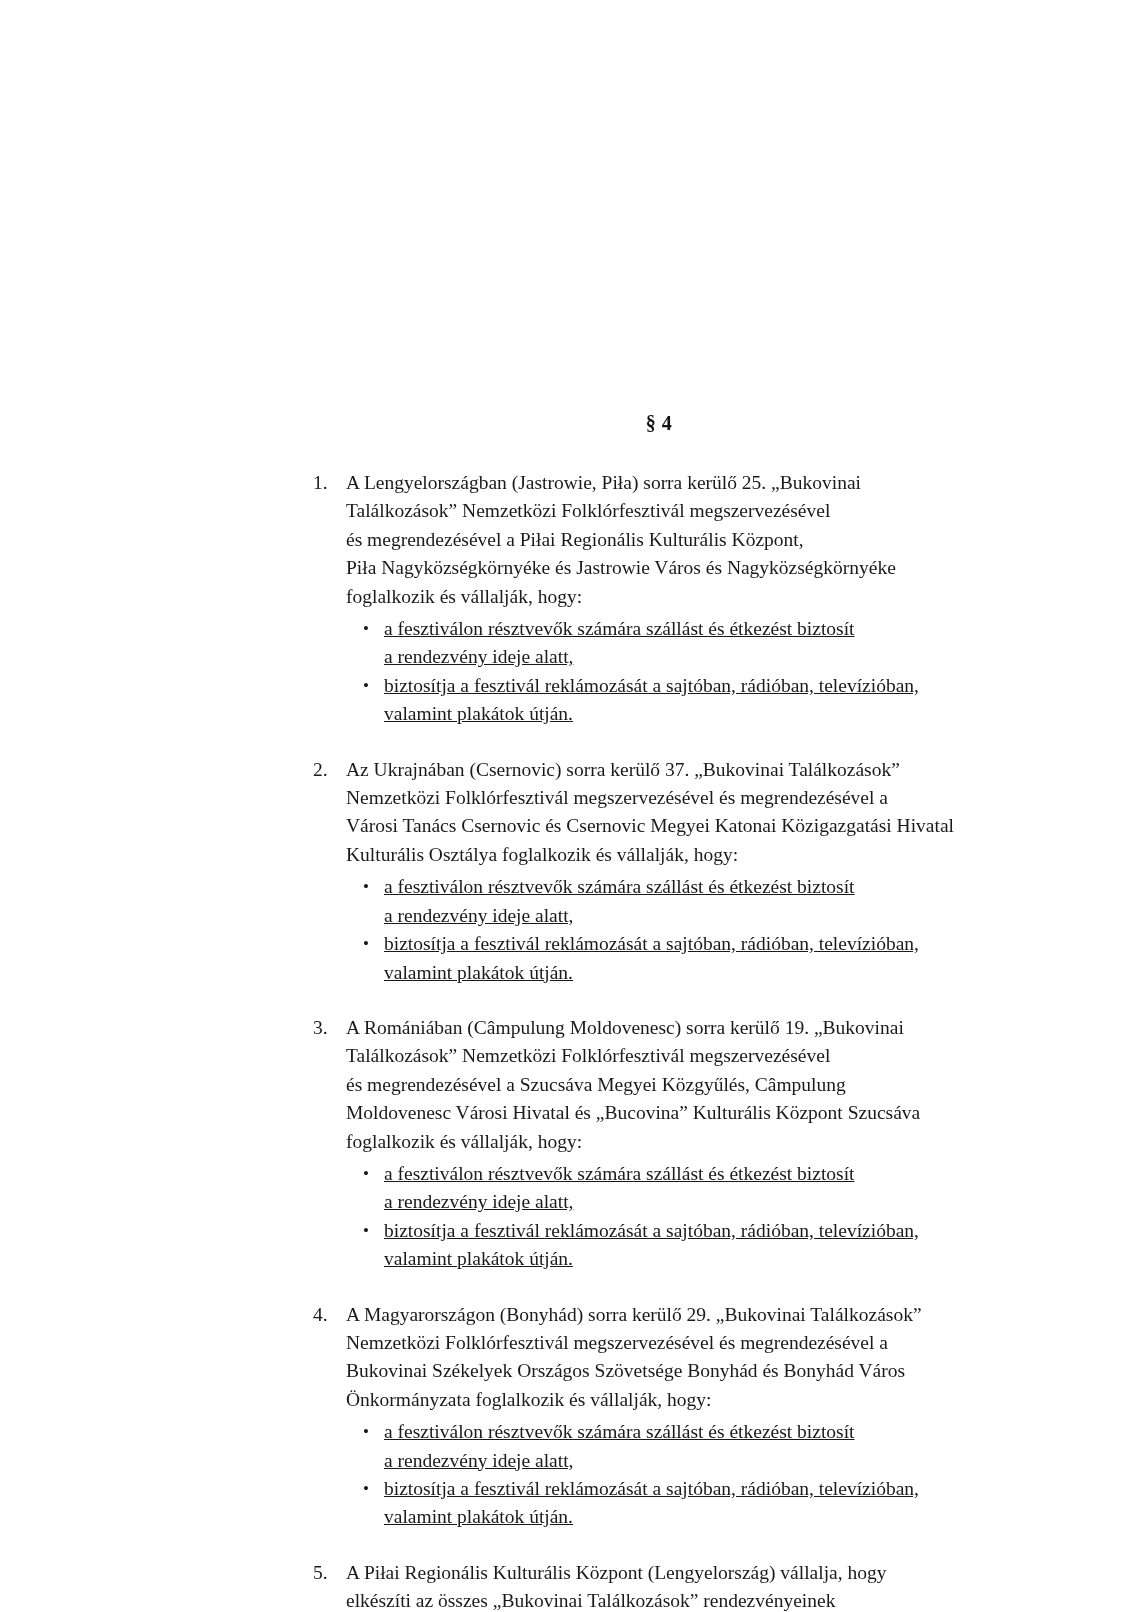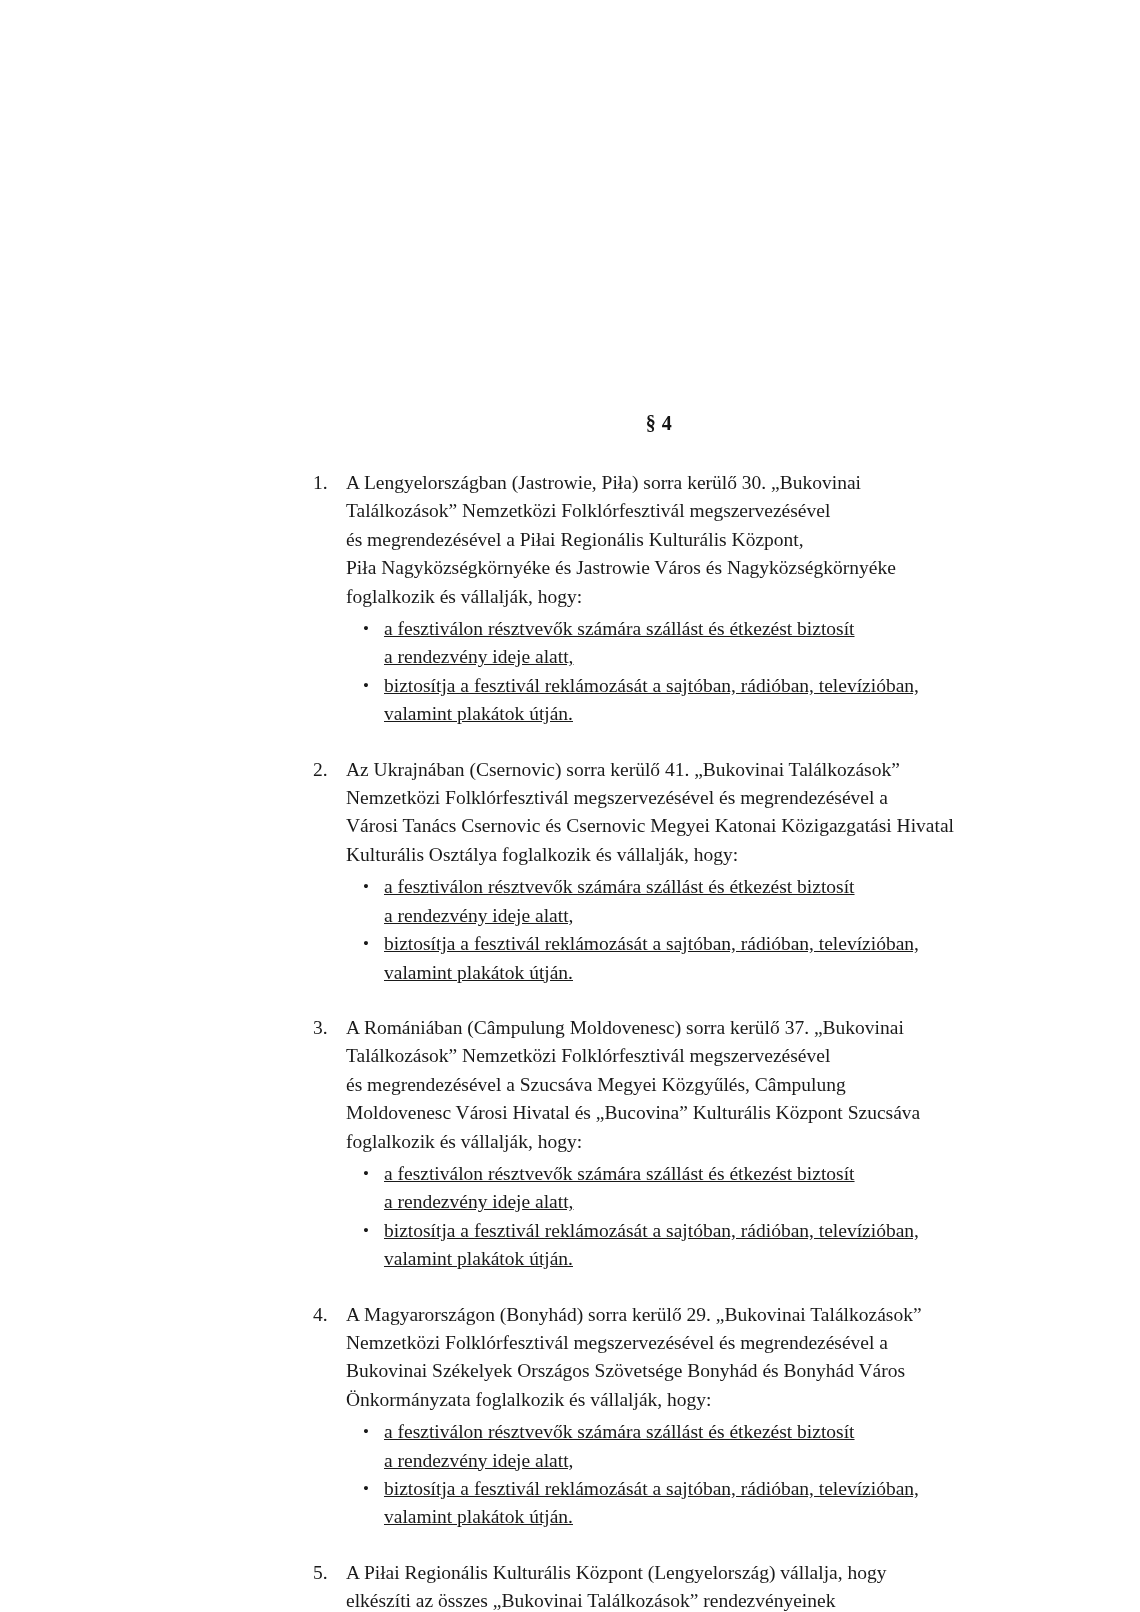--- a/index.html
+++ b/index.html
@@ -110,48 +110,48 @@
 <body>
 
 <div class="page">
   <div class="content">
 
     <div class="section-heading">§ 4</div>
 
     <ol class="clauses">
 
       <li class="clause">
-        <div class="clause-body">A Lengyelországban (Jastrowie, Piła) sorra kerülő 30. „Bukovinai
+        <div class="clause-body">A Lengyelországban (Jastrowie, Piła) sorra kerülő 25. „Bukovinai
 Találkozások” Nemzetközi Folklórfesztivál megszervezésével
 és megrendezésével a Piłai Regionális Kulturális Központ,
 Piła Nagyközségkörnyéke és Jastrowie Város és Nagyközségkörnyéke
 foglalkozik és vállalják, hogy:</div>
         <ul class="sub-bullets">
           <li class="sub-bullet">a fesztiválon résztvevők számára szállást és étkezést biztosít
 a rendezvény ideje alatt,</li>
           <li class="sub-bullet">biztosítja a fesztivál reklámozását a sajtóban, rádióban, televízióban,
 valamint plakátok útján.</li>
         </ul>
       </li>
 
       <li class="clause">
-        <div class="clause-body">Az Ukrajnában (Csernovic) sorra kerülő 41. „Bukovinai Találkozások”
+        <div class="clause-body">Az Ukrajnában (Csernovic) sorra kerülő 37. „Bukovinai Találkozások”
 Nemzetközi Folklórfesztivál megszervezésével és megrendezésével a
 Városi Tanács Csernovic és Csernovic Megyei Katonai Közigazgatási Hivatal
 Kulturális Osztálya foglalkozik és vállalják, hogy:</div>
         <ul class="sub-bullets">
           <li class="sub-bullet">a fesztiválon résztvevők számára szállást és étkezést biztosít
 a rendezvény ideje alatt,</li>
           <li class="sub-bullet">biztosítja a fesztivál reklámozását a sajtóban, rádióban, televízióban,
 valamint plakátok útján.</li>
         </ul>
       </li>
 
       <li class="clause">
-        <div class="clause-body">A Romániában (Câmpulung Moldovenesc) sorra kerülő 37. „Bukovinai
+        <div class="clause-body">A Romániában (Câmpulung Moldovenesc) sorra kerülő 19. „Bukovinai
 Találkozások” Nemzetközi Folklórfesztivál megszervezésével
 és megrendezésével a Szucsáva Megyei Közgyűlés, Câmpulung
 Moldovenesc Városi Hivatal és „Bucovina” Kulturális Központ Szucsáva
 foglalkozik és vállalják, hogy:</div>
         <ul class="sub-bullets">
           <li class="sub-bullet">a fesztiválon résztvevők számára szállást és étkezést biztosít
 a rendezvény ideje alatt,</li>
           <li class="sub-bullet">biztosítja a fesztivál reklámozását a sajtóban, rádióban, televízióban,
 valamint plakátok útján.</li>
         </ul>

